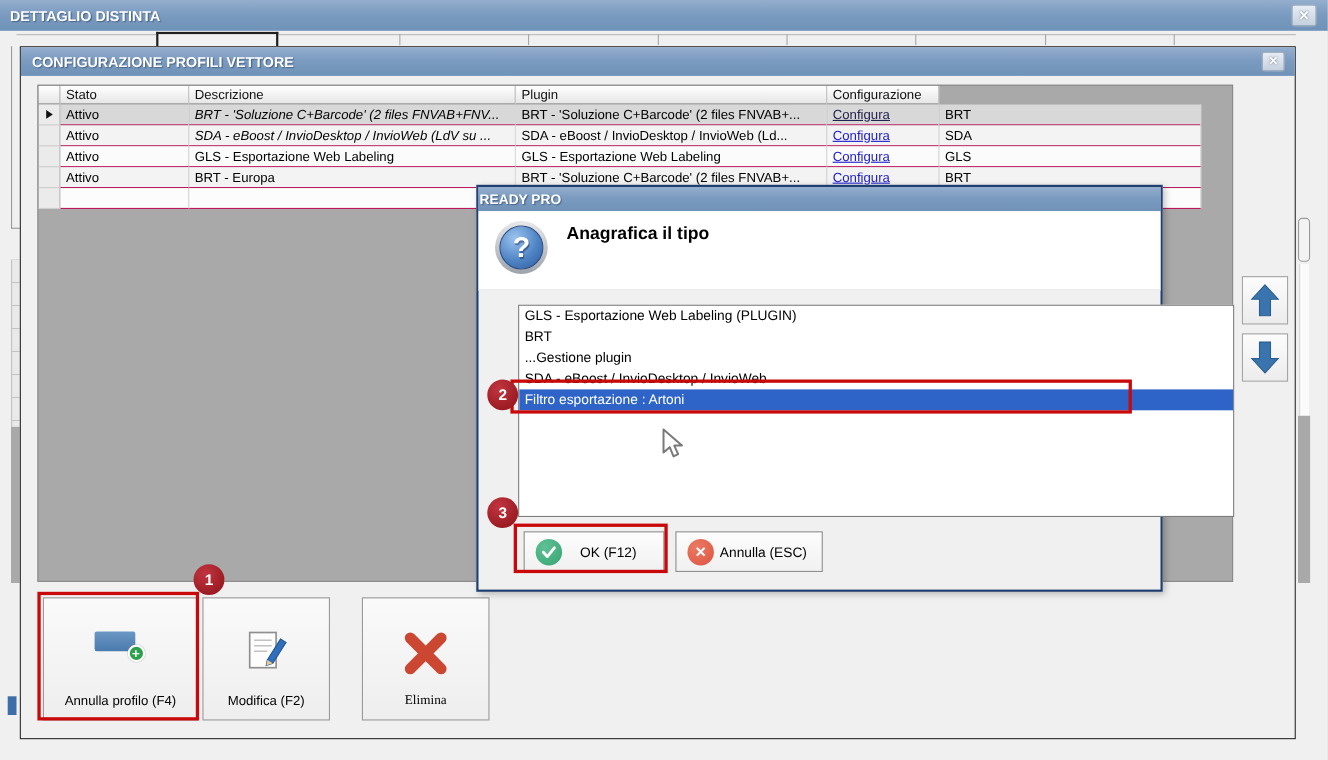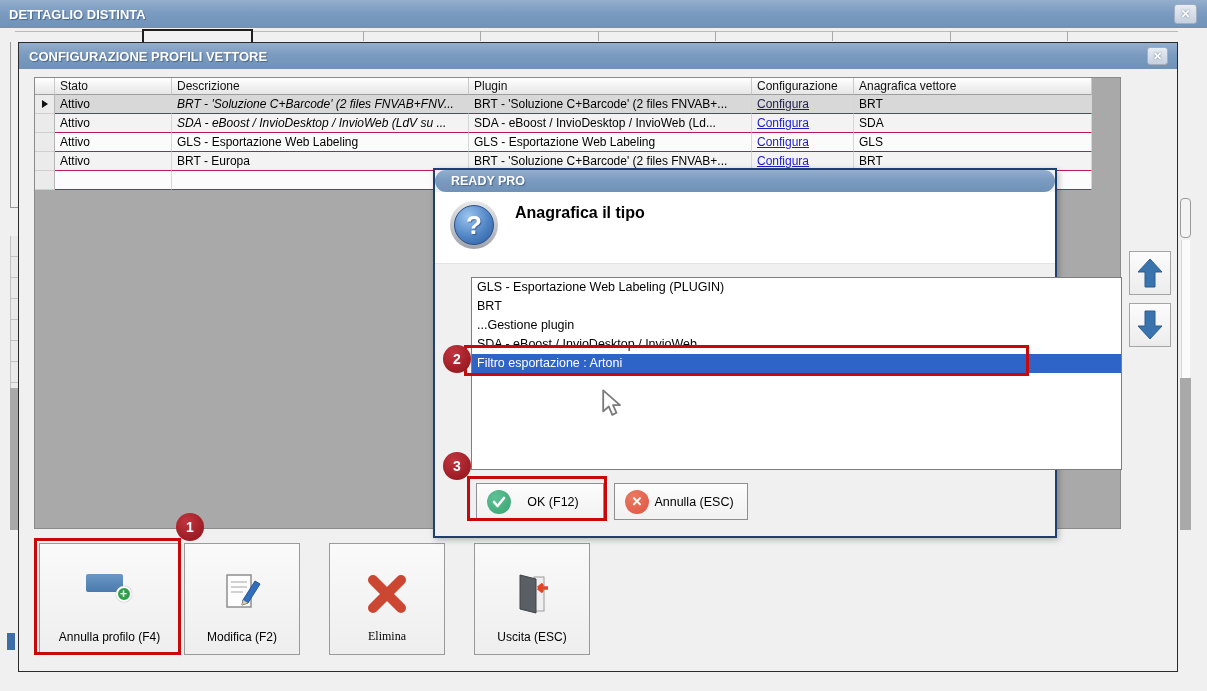--- a/index.html
+++ b/index.html
@@ -79,21 +79,21 @@
   .addp { position:relative; width:48px; height:30px; }
   .addp .bar { position:absolute; left:0; top:2px; width:37px; height:18px; border-radius:2px;
                background:linear-gradient(#6b97c4,#4a7aad); }
   .addp .plus { position:absolute; right:2px; bottom:0; width:16px; height:16px; border-radius:50%;
                 background:#2ea04c; border:2px solid #fff; color:#fff; font-weight:bold; font-size:12px;
                 line-height:12px; text-align:center; box-shadow:0 0 1px #888; }
 
   
   #modal { position:absolute; left:433px; top:168px; width:624px; height:370px; background:#f0f0f0;
            border:2px solid #1e3f6f; box-shadow:2px 2px 6px rgba(0,0,0,.25); }
-  #modal-titlebar { position:absolute; left:0; top:0; width:100%; height:22px; font-size:12.5px; padding-left:16px;border-radius:11px; }
+  #modal-titlebar { position:absolute; left:0; top:0; width:100%; height:22px; font-size:12.5px; padding-left:1px; }
   #modal-header { position:absolute; left:0; top:22px; width:100%; height:72px; background:#fff; border-bottom:1px solid #e3e3e3; }
   #modal-prompt { position:absolute; left:80px; top:12px; font-size:16px; font-weight:bold; color:#000; }
   .qicon { position:absolute; left:15px; top:9px; width:48px; height:48px; border-radius:50%;
            background:linear-gradient(#e8e8ea,#9ea3ab); display:flex; align-items:center; justify-content:center; }
   .qicon .qinner { width:40px; height:40px; border-radius:50%;
            background:radial-gradient(circle at 35% 28%, #9cc4ef, #4f84c4 55%, #2c5a9e);
            border:1px solid #2a4f86; color:#fff; font-weight:bold; font-size:26px; line-height:38px; text-align:center;
            text-shadow:1px 1px 1px rgba(20,40,80,.5); }
 
   #listbox { position:absolute; left:36px; top:107px; width:651px; height:193px; background:#fff;
@@ -156,21 +156,20 @@
     </div>
     <div id="config-close" class="close-btn">✕</div>
 
     <div id="table-area">
       <div class="hdr-row">
         <div class="hdr-cell w-sel"></div>
         <div class="hdr-cell w-stato">Stato</div>
         <div class="hdr-cell w-desc">Descrizione</div>
         <div class="hdr-cell w-plugin">Plugin</div>
         <div class="hdr-cell w-conf">Configurazione</div>
-        <div class="hdr-cell w-anag">Anagrafica vettore</div>
       </div>
 
       <div class="grid-row row-0">
         <div class="cell sel-cell w-sel">
             <span class="row-marker"></span>
           </div>
         <div class="cell w-stato">Attivo</div>
         <div class="cell w-desc italic">BRT - 'Soluzione C+Barcode' (2 files FNVAB+FNV...</div>
         <div class="cell w-plugin">BRT - 'Soluzione C+Barcode' (2 files FNVAB+...</div>
         <div class="cell w-conf"><span class="link link-dark">Configura</span></div>
@@ -246,30 +245,20 @@
       <span class="tool-label">Modifica (F2)</span>
     </div>
     <div id="btn-delete" class="tool-btn">
       <span class="ticon">
         <svg width="44" height="44" viewBox="0 0 44 44">
           <path d="M8 8 L36 36 M36 8 L8 36" stroke="#cc4732" stroke-width="10" stroke-linecap="round"></path>
         </svg>
       </span>
       <span class="tool-label">Elimina</span>
     </div>
-    <div id="btn-exit" class="tool-btn">
-      <span class="ticon">
-        <svg width="40" height="44" viewBox="0 0 40 44">
-          <rect x="22" y="5" width="10" height="34" fill="#efefef" stroke="#9a9a9a" stroke-width="1"></rect>
-          <polygon points="8,3 24,7 24,41 8,37" fill="#5a5f66" stroke="#3e4248" stroke-width="1"></polygon>
-          <path d="M36 16 H26 M26 16 l5 -4 M26 16 l5 4" stroke="#e04726" stroke-width="3.5" fill="none"></path>
-        </svg>
-      </span>
-      <span class="tool-label">Uscita (ESC)</span>
-    </div>
   </div>
 
   <div id="modal">
     <div id="modal-titlebar" class="titlebar">
       <span>READY PRO</span>
     </div>
     <div id="modal-header">
       <span class="qicon">
           <span class="qinner">?</span>
         </span>

